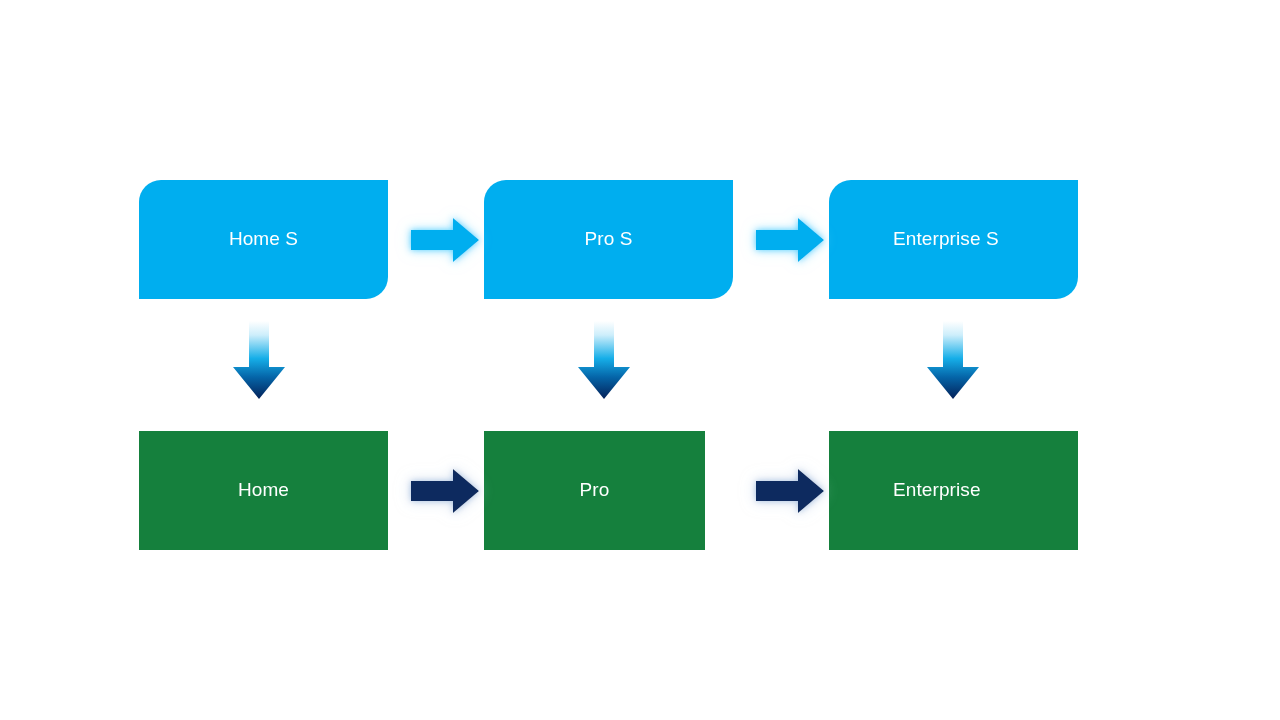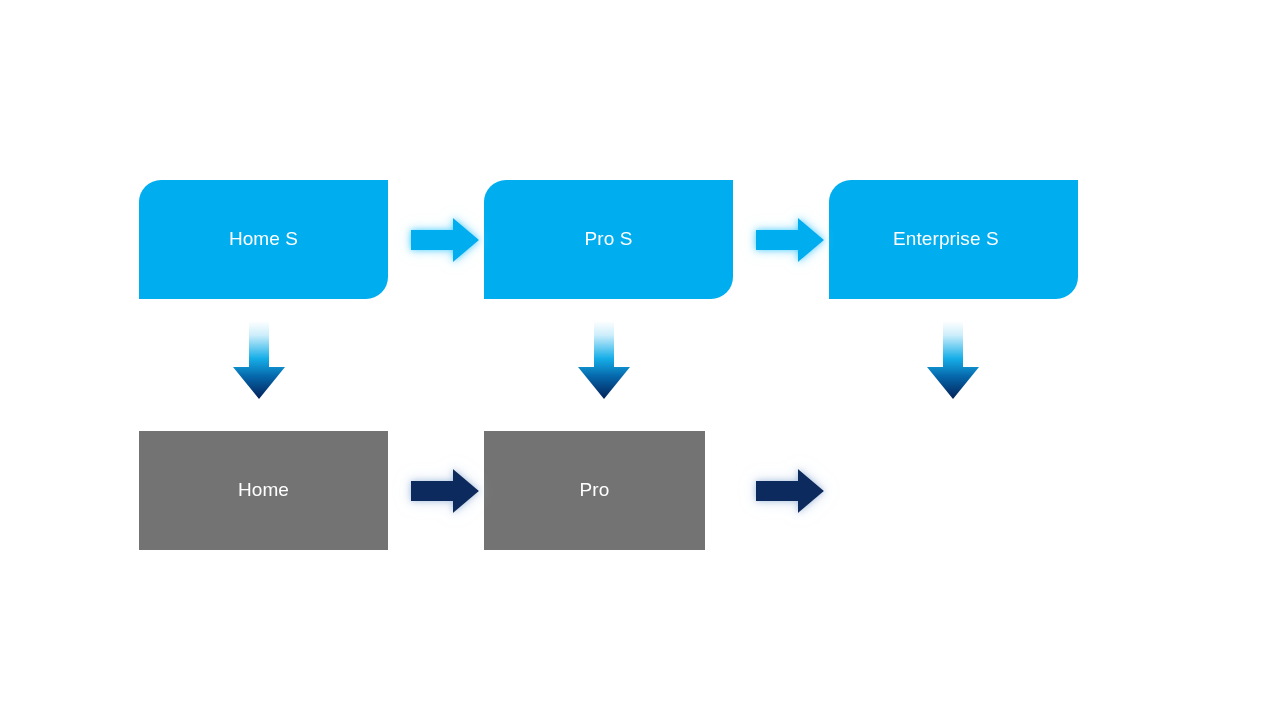--- a/index.html
+++ b/index.html
@@ -38,21 +38,21 @@
     white-space: nowrap;
   }
 
   
   .node.svc {
     background: #00AEEF;
     border-radius: 22px 0 22px 0;
   }
   
   .node.plan {
-    background: #737373;
+    background: #15803d;
     border-radius: 0;
   }
 
   .label-center { width: 100%; text-align: center; }
   .label-left   { width: 100%; text-align: left; }
 
   
   .arrow {
     position: absolute;
   }
@@ -76,20 +76,23 @@
   </div>
 
   <div class="node plan" style="left:139px; top:418px; width:249px; height:119px; padding:0 22px;">
     <span class="node-label label-center">Home</span>
   </div>
 
   <div class="node plan" style="left:484px; top:418px; width:221px; height:119px; padding:0 22px;">
     <span class="node-label label-center">Pro</span>
   </div>
 
+  <div class="node plan" style="left:829px; top:418px; width:249px; height:119px; padding:0 64px;">
+    <span class="node-label label-left">Enterprise</span>
+  </div>
 
   <svg width="0" height="0" style="position:absolute;left:0;top:0;" aria-hidden="true">
     <defs>
       <linearGradient id="downGrad" x1="0" y1="0" x2="0" y2="1">
         <stop offset="0%" stop-color="#FFFFFF"></stop>
         <stop offset="18%" stop-color="#CDEEFB"></stop>
         <stop offset="48%" stop-color="#16AEE8"></stop>
         <stop offset="72%" stop-color="#0565A8"></stop>
         <stop offset="100%" stop-color="#042159"></stop>
       </linearGradient>

